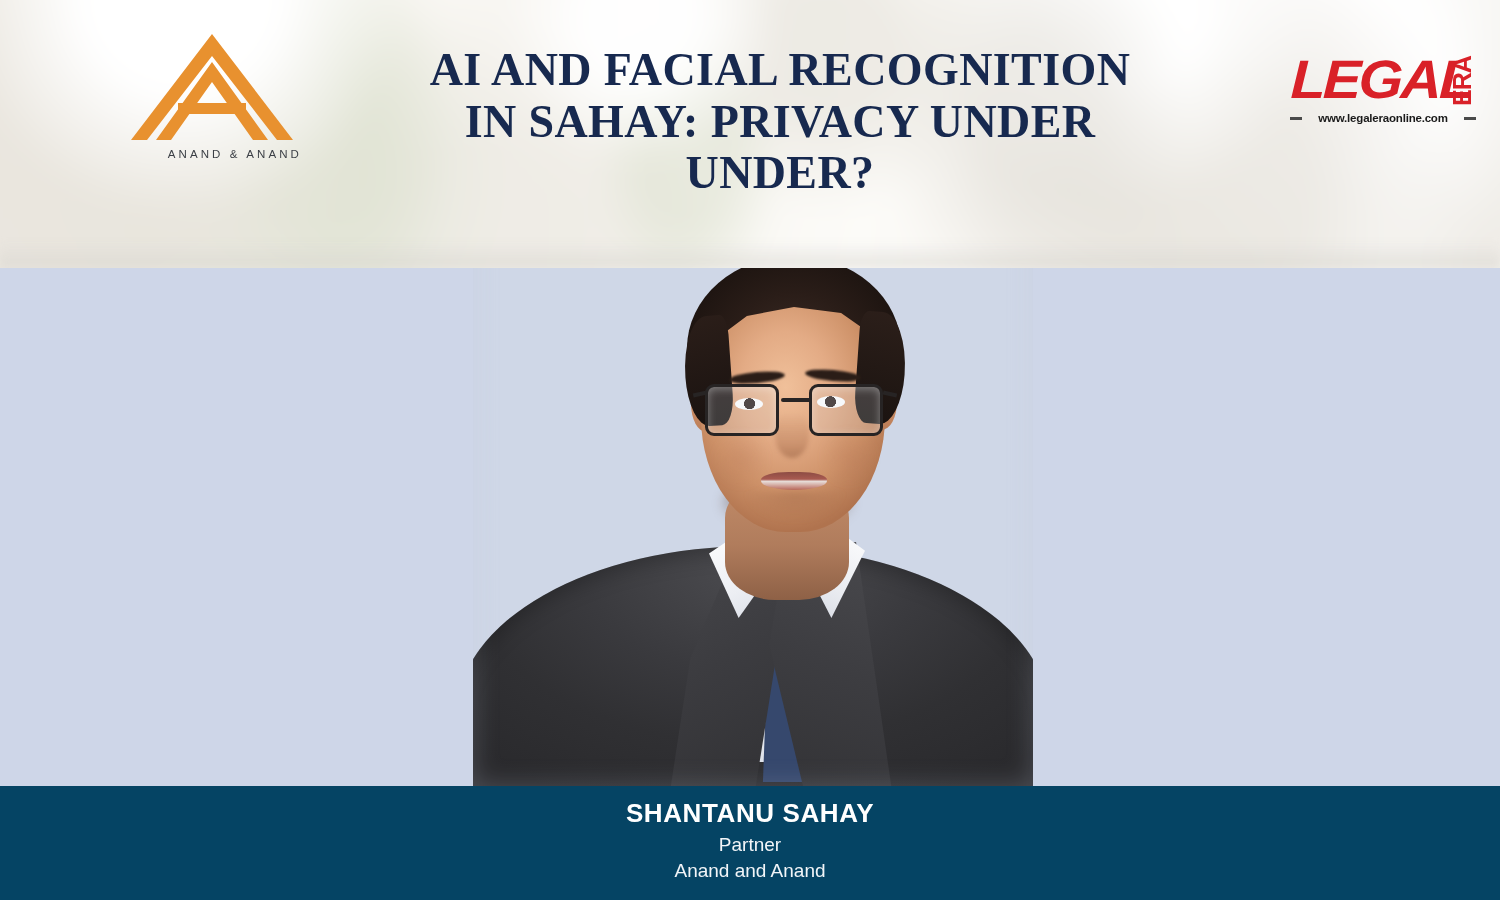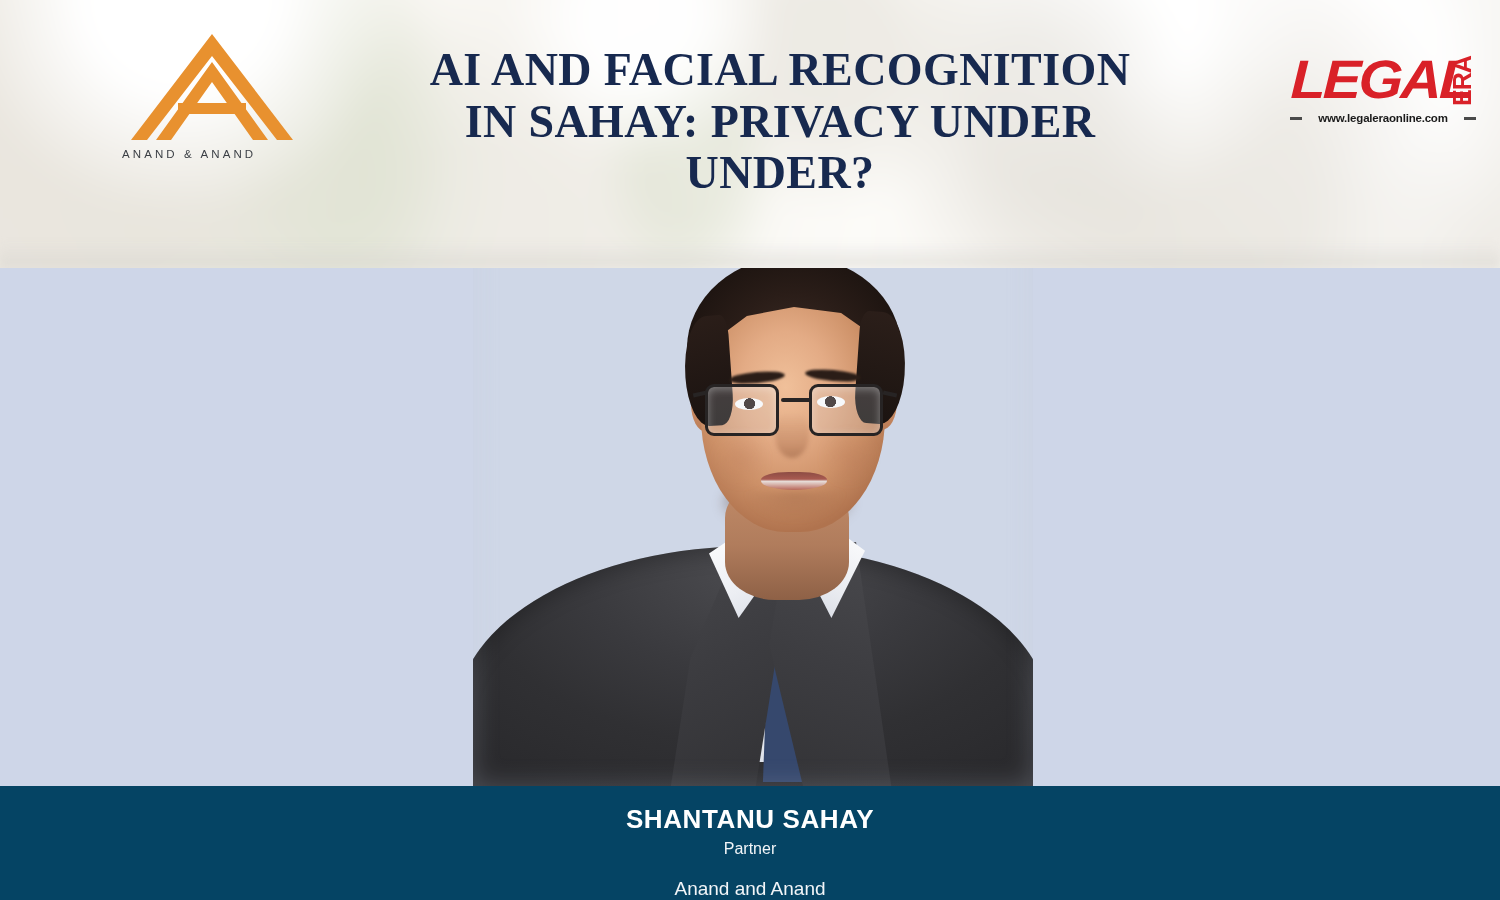--- a/index.html
+++ b/index.html
@@ -49,21 +49,21 @@
   }
 
   
   .aa-logo{
     position:absolute; left:122px; top:28px;
     width:180px; height:148px;
   }
   .aa-mark{ position:absolute; left:0; top:0; width:180px; height:116px; }
   .aa-name{
     position:absolute; left:0; top:120px; width:180px;
-    text-align:left;
+    text-align:right;
     font-size:11.5px; font-weight:400; letter-spacing:3.1px;
     color:#3b3f45;
     font-family:"Liberation Sans", sans-serif;
   }
 
   
   .title{
     position:absolute; left:300px; top:44px;
     width:960px;
     text-align:center;
@@ -323,33 +323,33 @@
 
   
   .footer{
     position:absolute; left:0; top:786px;
     width:1500px; height:114px;
     background:#054464;
     color:#ffffff;
     text-align:center;
   }
   .f-name{
-    margin-top:18px;
+    margin-top:12px;
     font-family:"Liberation Sans", sans-serif;
     font-weight:700; font-size:26px; letter-spacing:.6px;
     line-height:1.18;
   }
   .f-role{
     margin-top:4px;
     font-family:"Liberation Sans", sans-serif;
-    font-weight:400; font-size:16px; line-height:1.3;
+    font-weight:400; font-size:19px; line-height:1.3;
     color:#f2f5f8;
   }
   .f-org{
-    margin-top:18px;
+    margin-top:2px;
     font-family:"Liberation Sans", sans-serif;
     font-weight:400; font-size:19px; line-height:1.3;
     color:#f2f5f8;
   }
 </style>
 </head>
 <body>
 
 <div id="poster">
 

